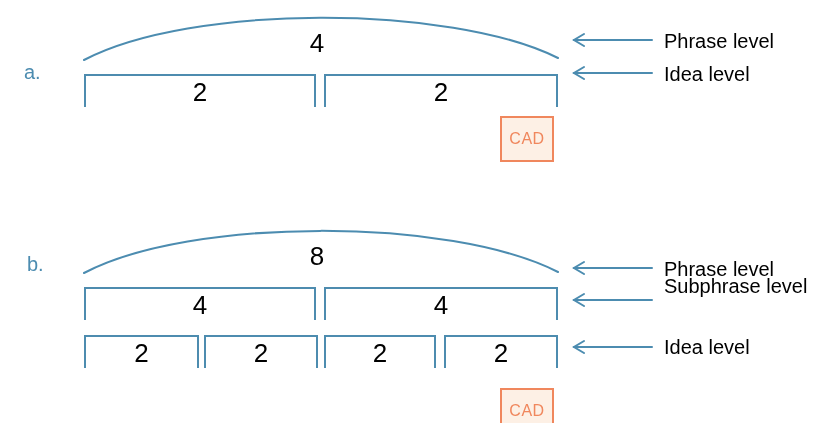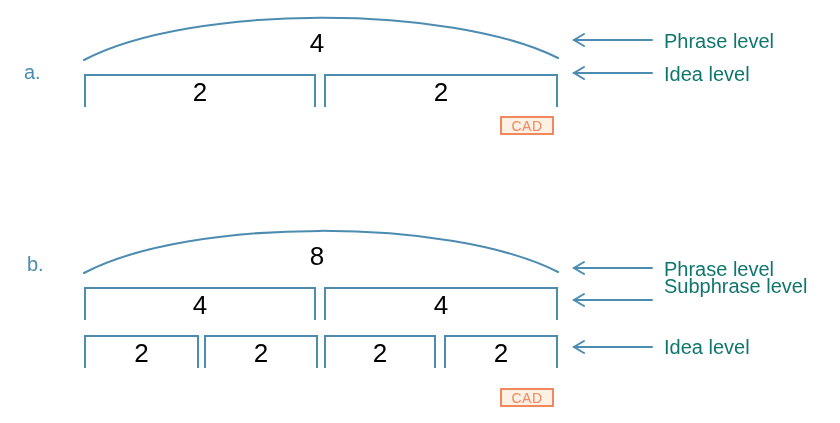--- a/index.html
+++ b/index.html
@@ -18,27 +18,27 @@
   }
   .num {
     display:block; color:#000000; font-size:26px; line-height:28px;
     padding-top:2px;
   }
   .phrase-num {
     position:absolute; text-align:center; color:#000000;
     font-size:26px; line-height:26px;
   }
   .cad {
-    position:absolute; box-sizing:border-box; width:54px; height:19px;
+    position:absolute; box-sizing:border-box; width:54px; height:46px;
     border:2px solid #F0875D; background:#FDF0E5; color:#F0875D;
-    font-size:14px; letter-spacing:0.5px;
+    font-size:16px; letter-spacing:0.5px;
     display:flex; align-items:center; justify-content:center;
   }
   .arrow-label {
-    position:absolute; color:#0f766e; font-size:20px; line-height:21px;
+    position:absolute; color:#000000; font-size:20px; line-height:21px;
     white-space:nowrap;
   }
 </style>
 </head>
 <body>
 
 <div class="canvas">
 
   <div>
     <div class="sec-label" style="left:24px; top:62px;">a.</div>

